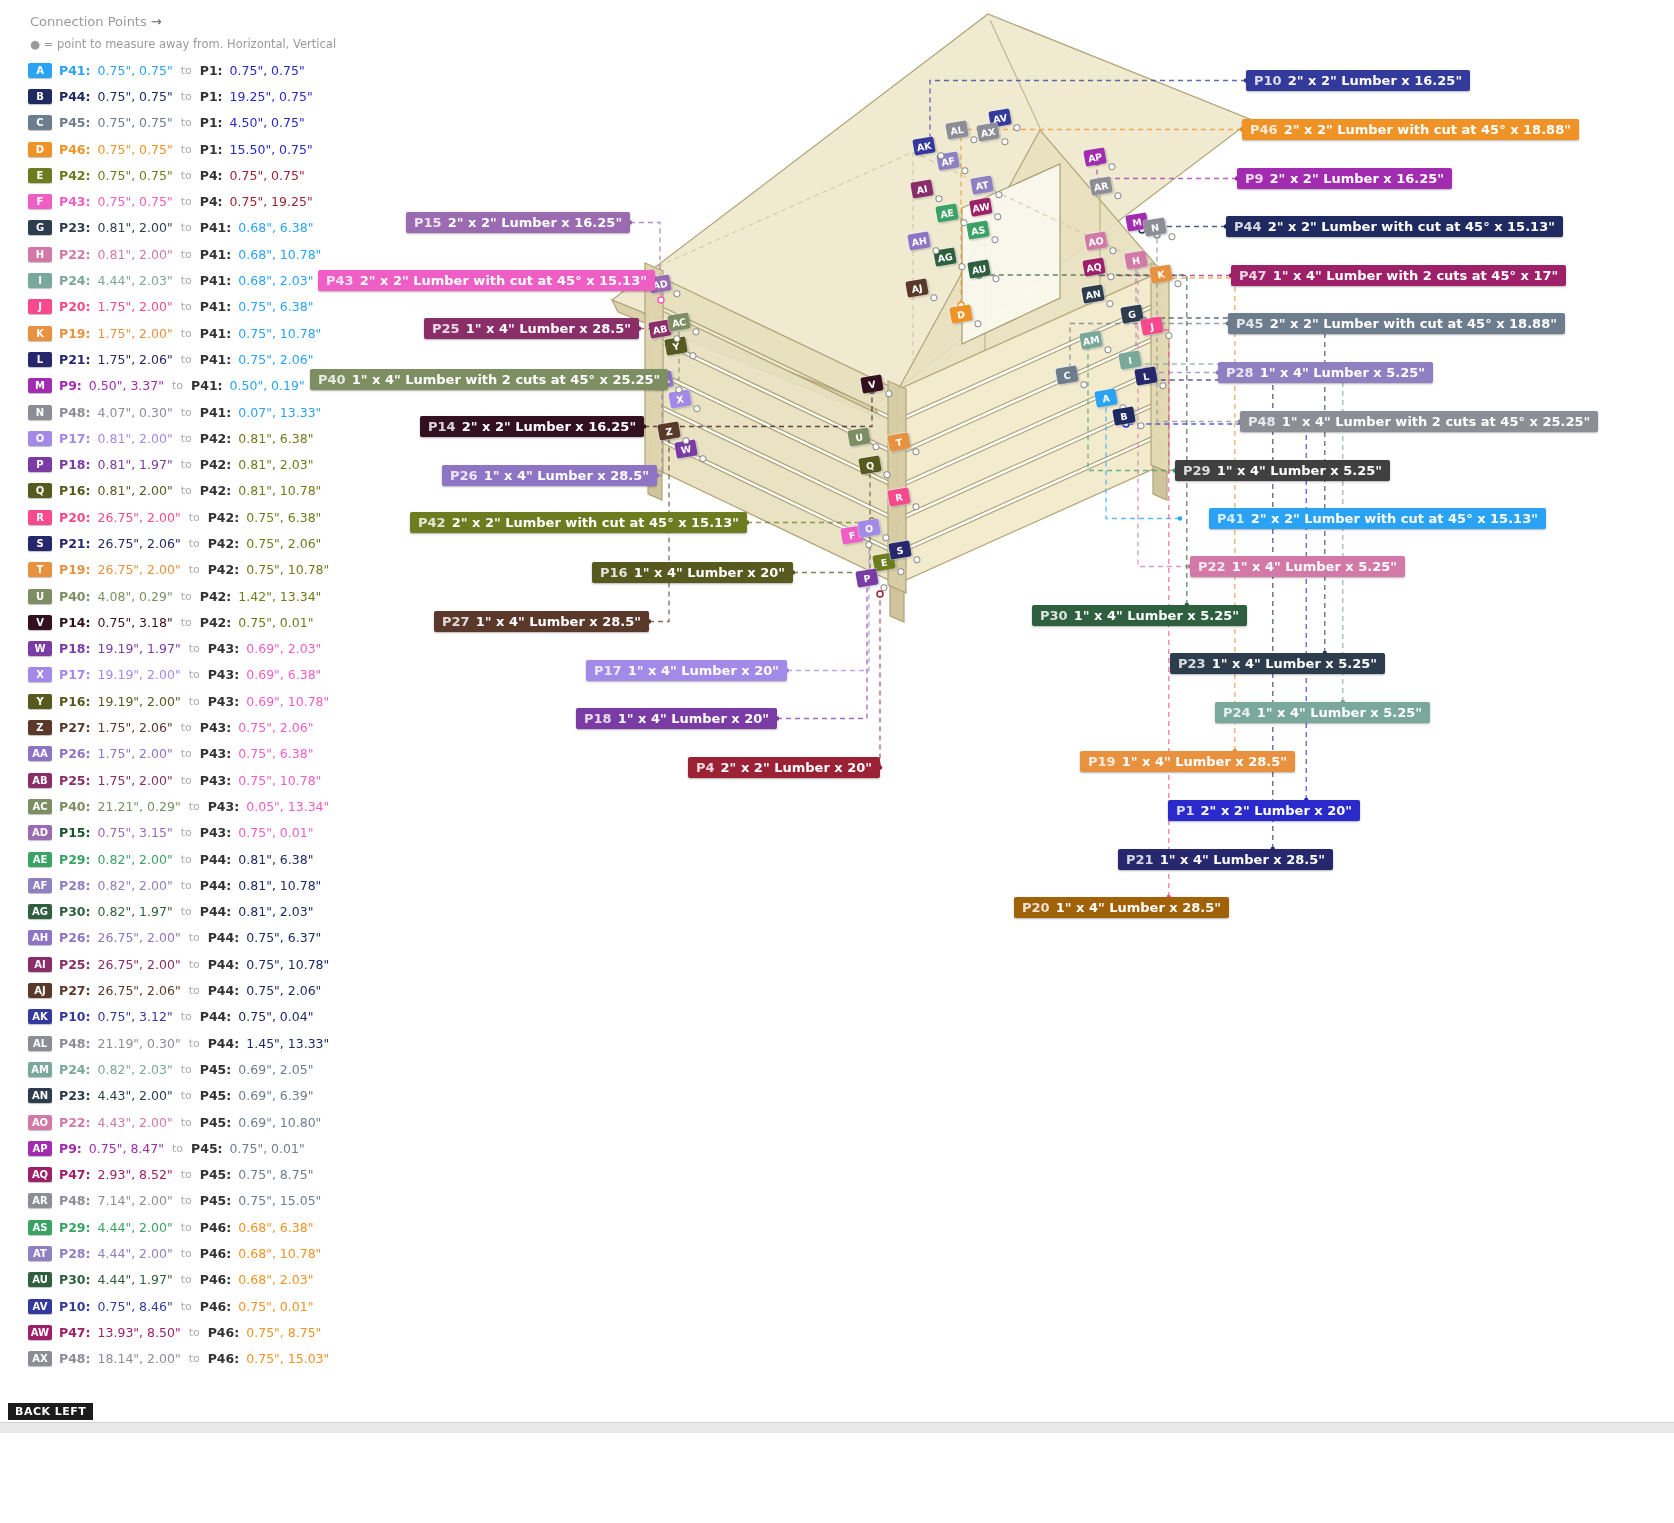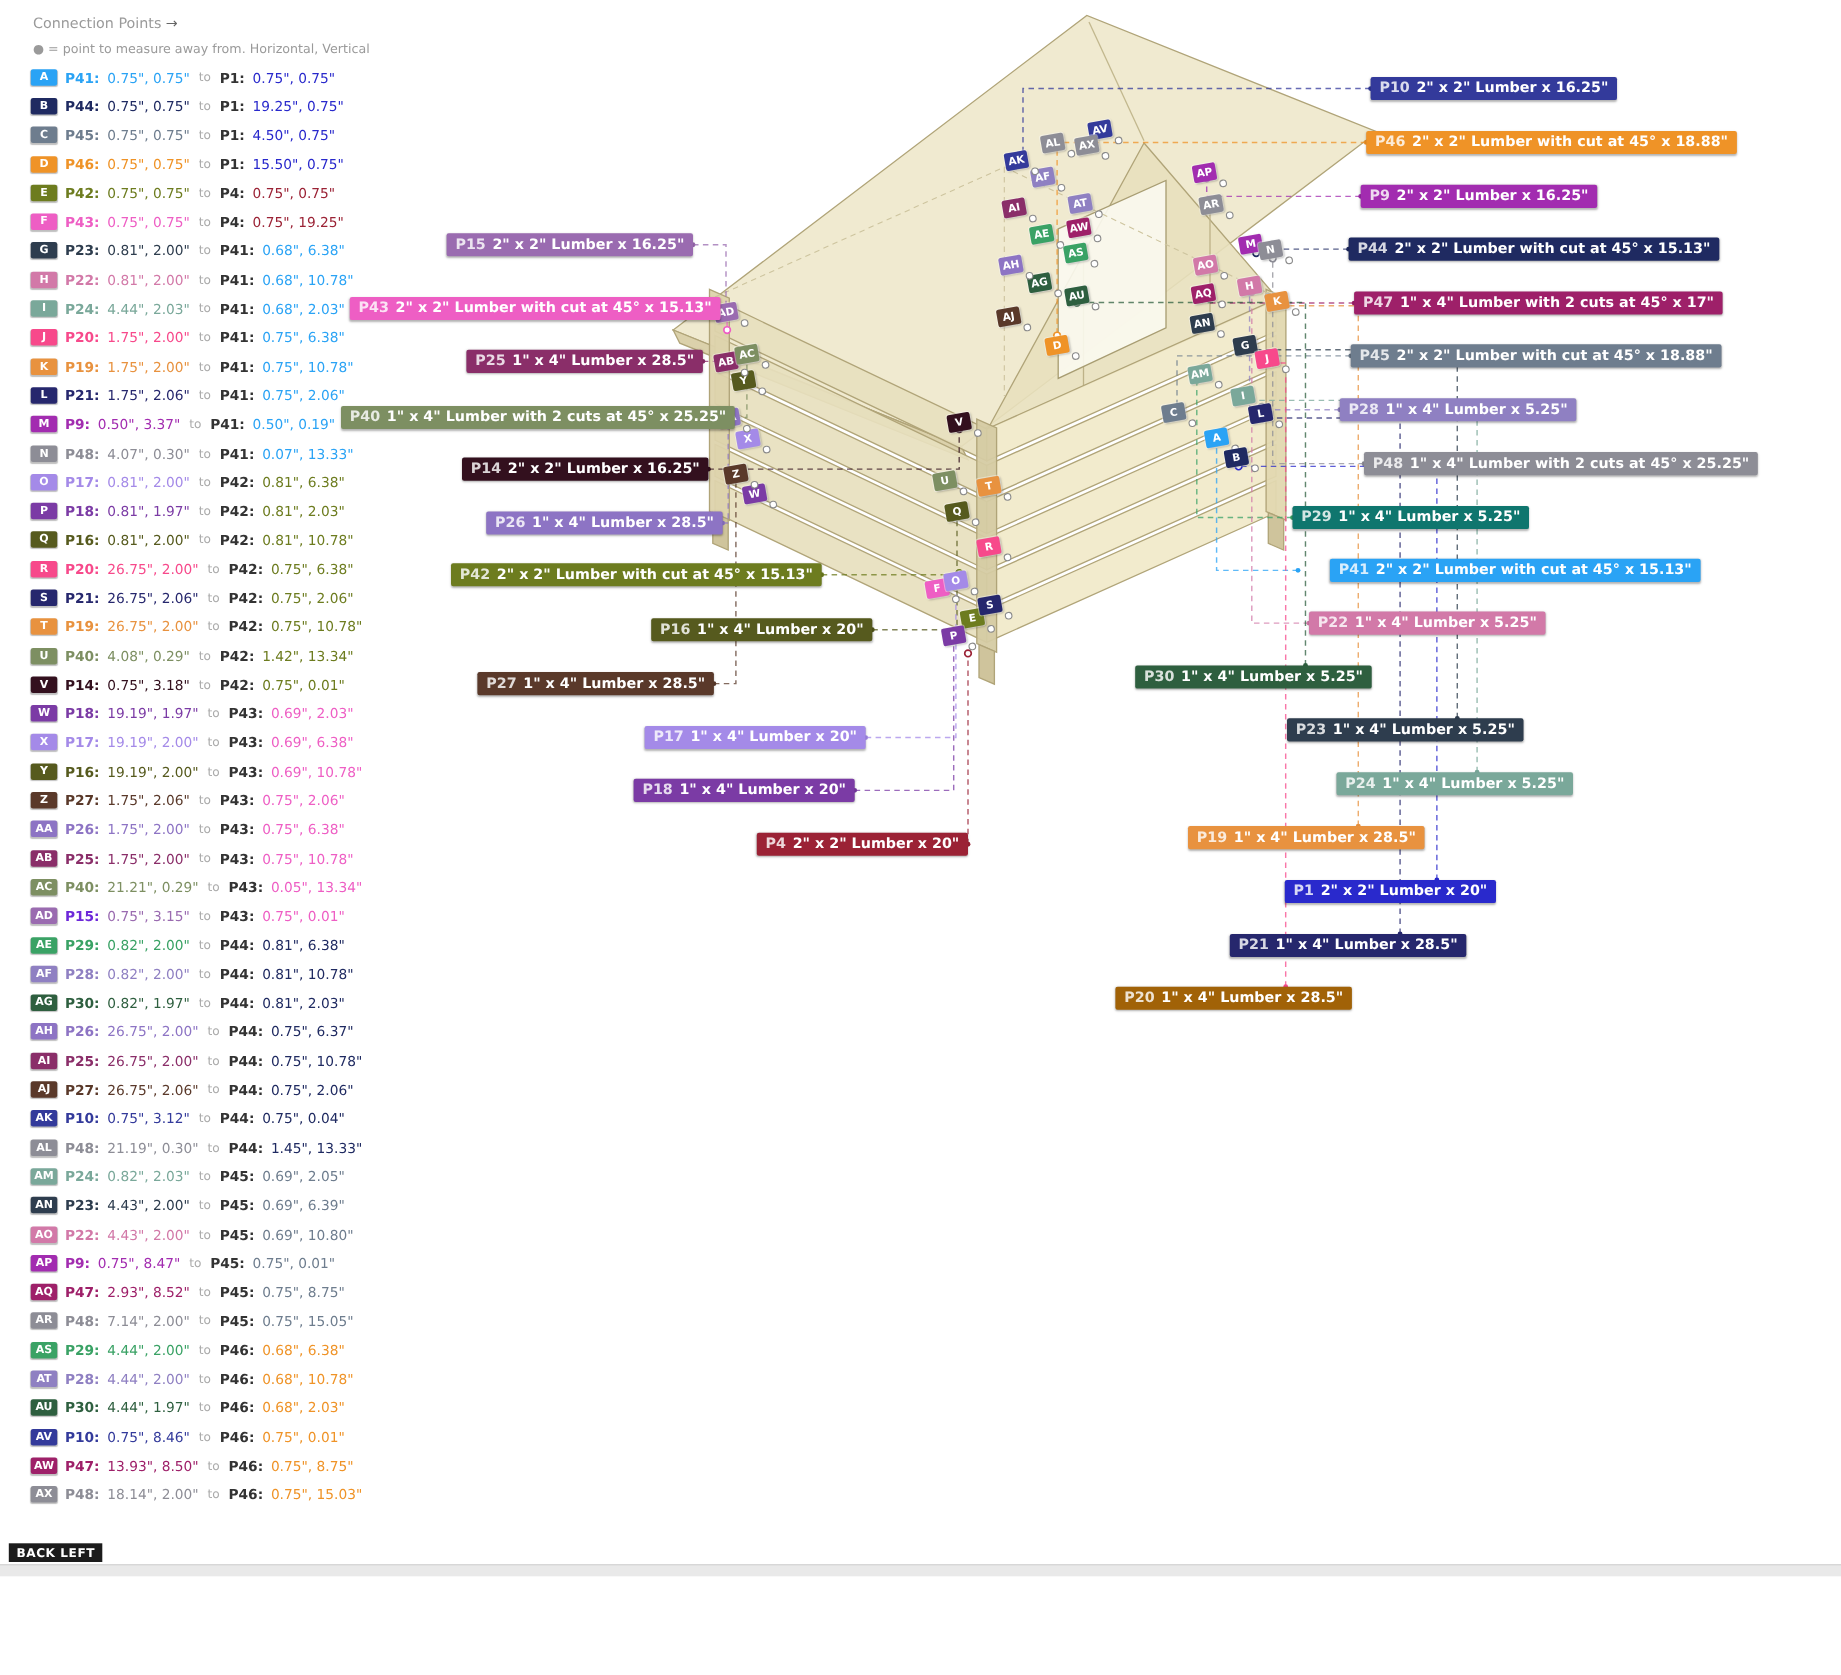--- a/index.html
+++ b/index.html
@@ -264,21 +264,21 @@
         <span>2" x 2" Lumber with cut at 45° x 18.88"</span>
       </div>
       <div class="plabel" style="left: 1218px; top: 362px; background: rgb(143, 128, 194);">
         <span class="pid">P28</span>
         <span>1" x 4" Lumber  x 5.25"</span>
       </div>
       <div class="plabel" style="left: 1240px; top: 411px; background: rgb(141, 141, 150);">
         <span class="pid">P48</span>
         <span>1" x 4" Lumber with 2 cuts at 45° x 25.25"</span>
       </div>
-      <div class="plabel" style="left: 1175px; top: 460px; background: #0f766e;">
+      <div class="plabel" style="left: 1175px; top: 460px; background: #404040;">
         <span class="pid">P29</span>
         <span>1" x 4" Lumber  x 5.25"</span>
       </div>
       <div class="plabel" style="left: 1180px; top: 508px; background: rgb(42, 163, 245); margin-left: 29px;">
         <span class="pid">P41</span>
         <span>2" x 2" Lumber with cut at 45° x 15.13"</span>
       </div>
       <div class="plabel" style="left: 1190px; top: 556px; background: rgb(210, 121, 168);">
         <span class="pid">P22</span>
         <span>1" x 4" Lumber  x 5.25"</span>
@@ -619,21 +619,21 @@
     <span class="badge" style="background: rgb(125, 143, 98);">AC</span>
     <span class="from-part" style="color: rgb(125, 143, 98);">P40:</span>
     <span class="from-coords" style="color: rgb(125, 143, 98);">21.21", 0.29"</span>
     <span class="to-word">to</span>
     <span class="to-part">P43:</span>
     <span class="to-coords" style="color: rgb(238, 94, 196);">0.05", 13.34"</span>
   </div>
 
   <div class="row">
     <span class="badge" style="background: rgb(154, 107, 176);">AD</span>
-    <span class="from-part" style="color: #6d28d9;">P15:</span>
+    <span class="from-part" style="color: #14532d;">P15:</span>
     <span class="from-coords" style="color: rgb(154, 107, 176);">0.75", 3.15"</span>
     <span class="to-word">to</span>
     <span class="to-part">P43:</span>
     <span class="to-coords" style="color: rgb(238, 94, 196);">0.75", 0.01"</span>
   </div>
 
   <div class="row">
     <span class="badge" style="background: rgb(58, 162, 101);">AE</span>
     <span class="from-part" style="color: rgb(58, 162, 101);">P29:</span>
     <span class="from-coords" style="color: rgb(58, 162, 101);">0.82", 2.00"</span>

